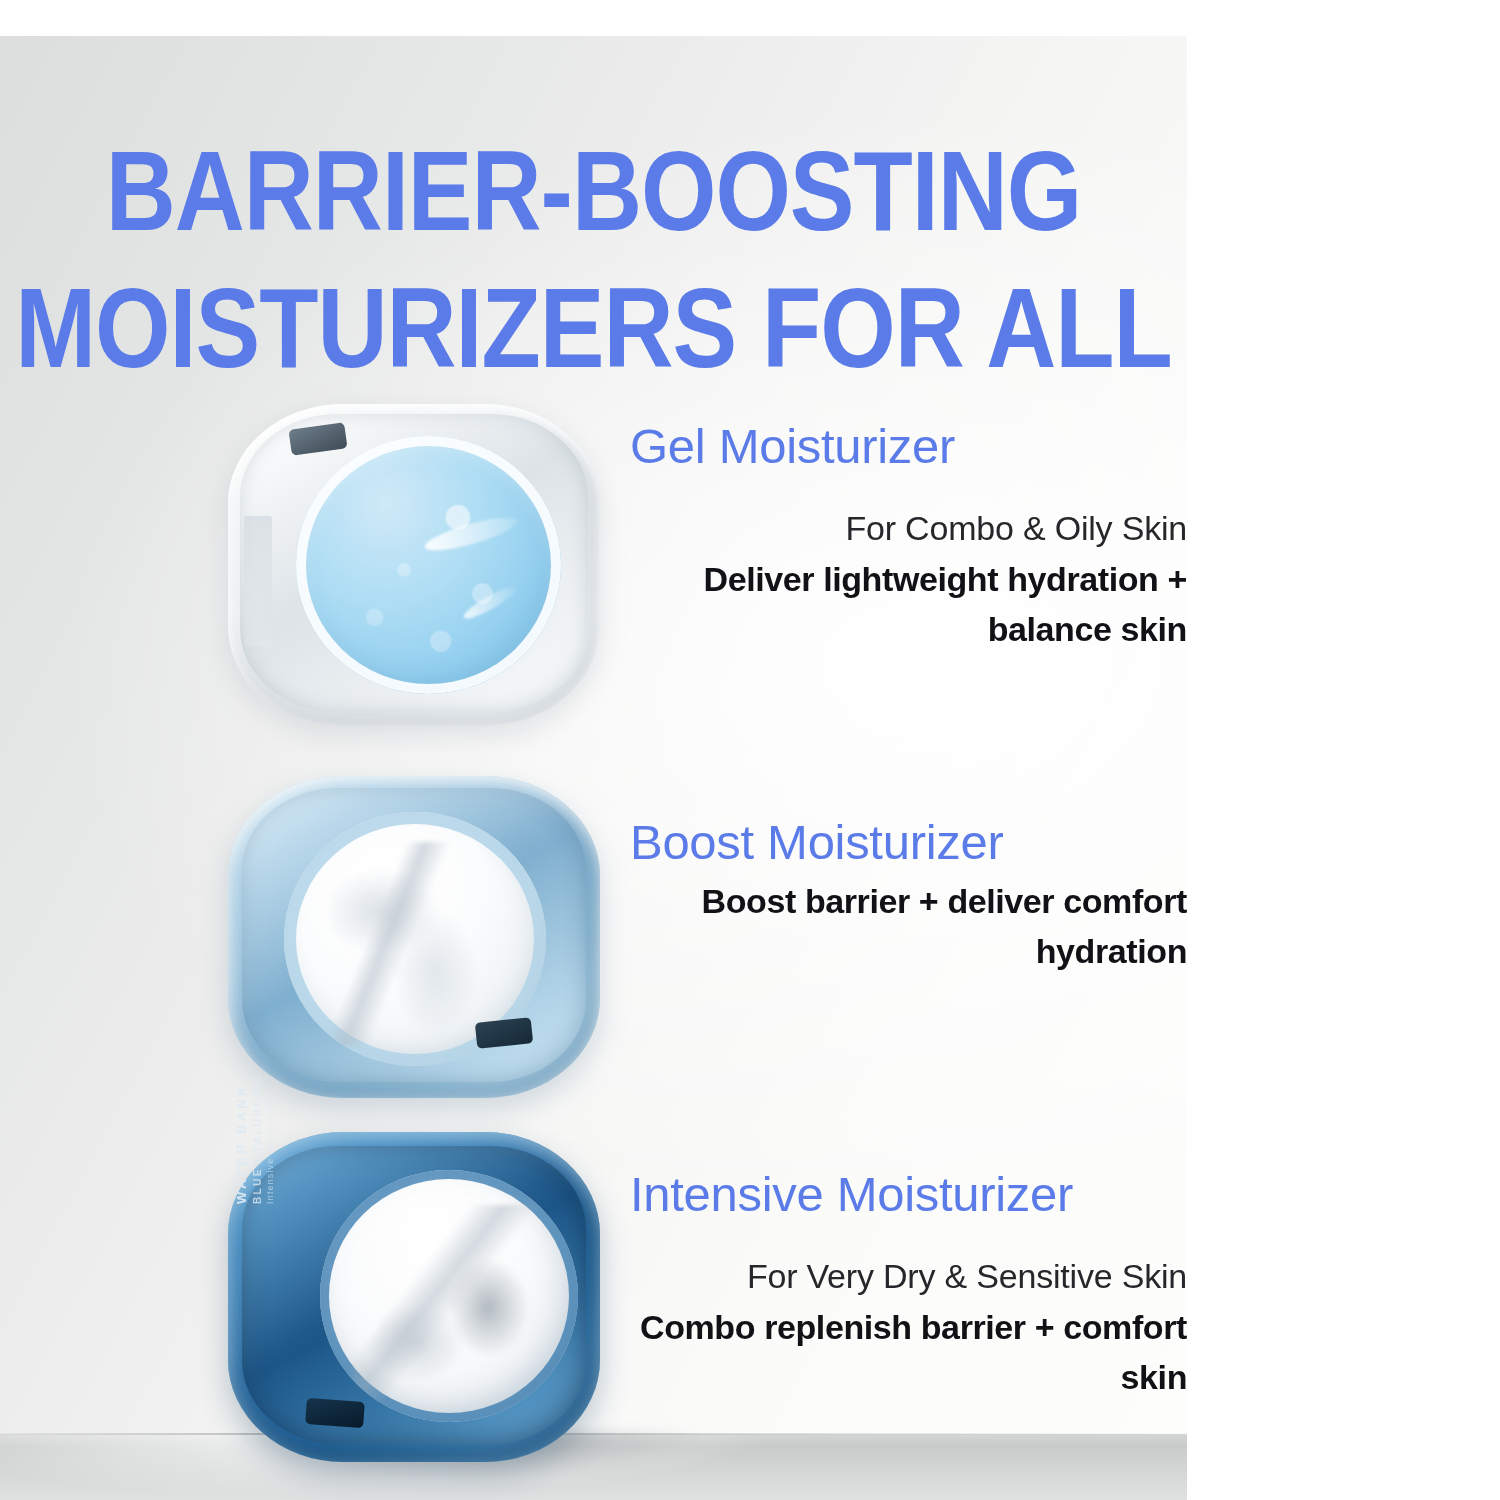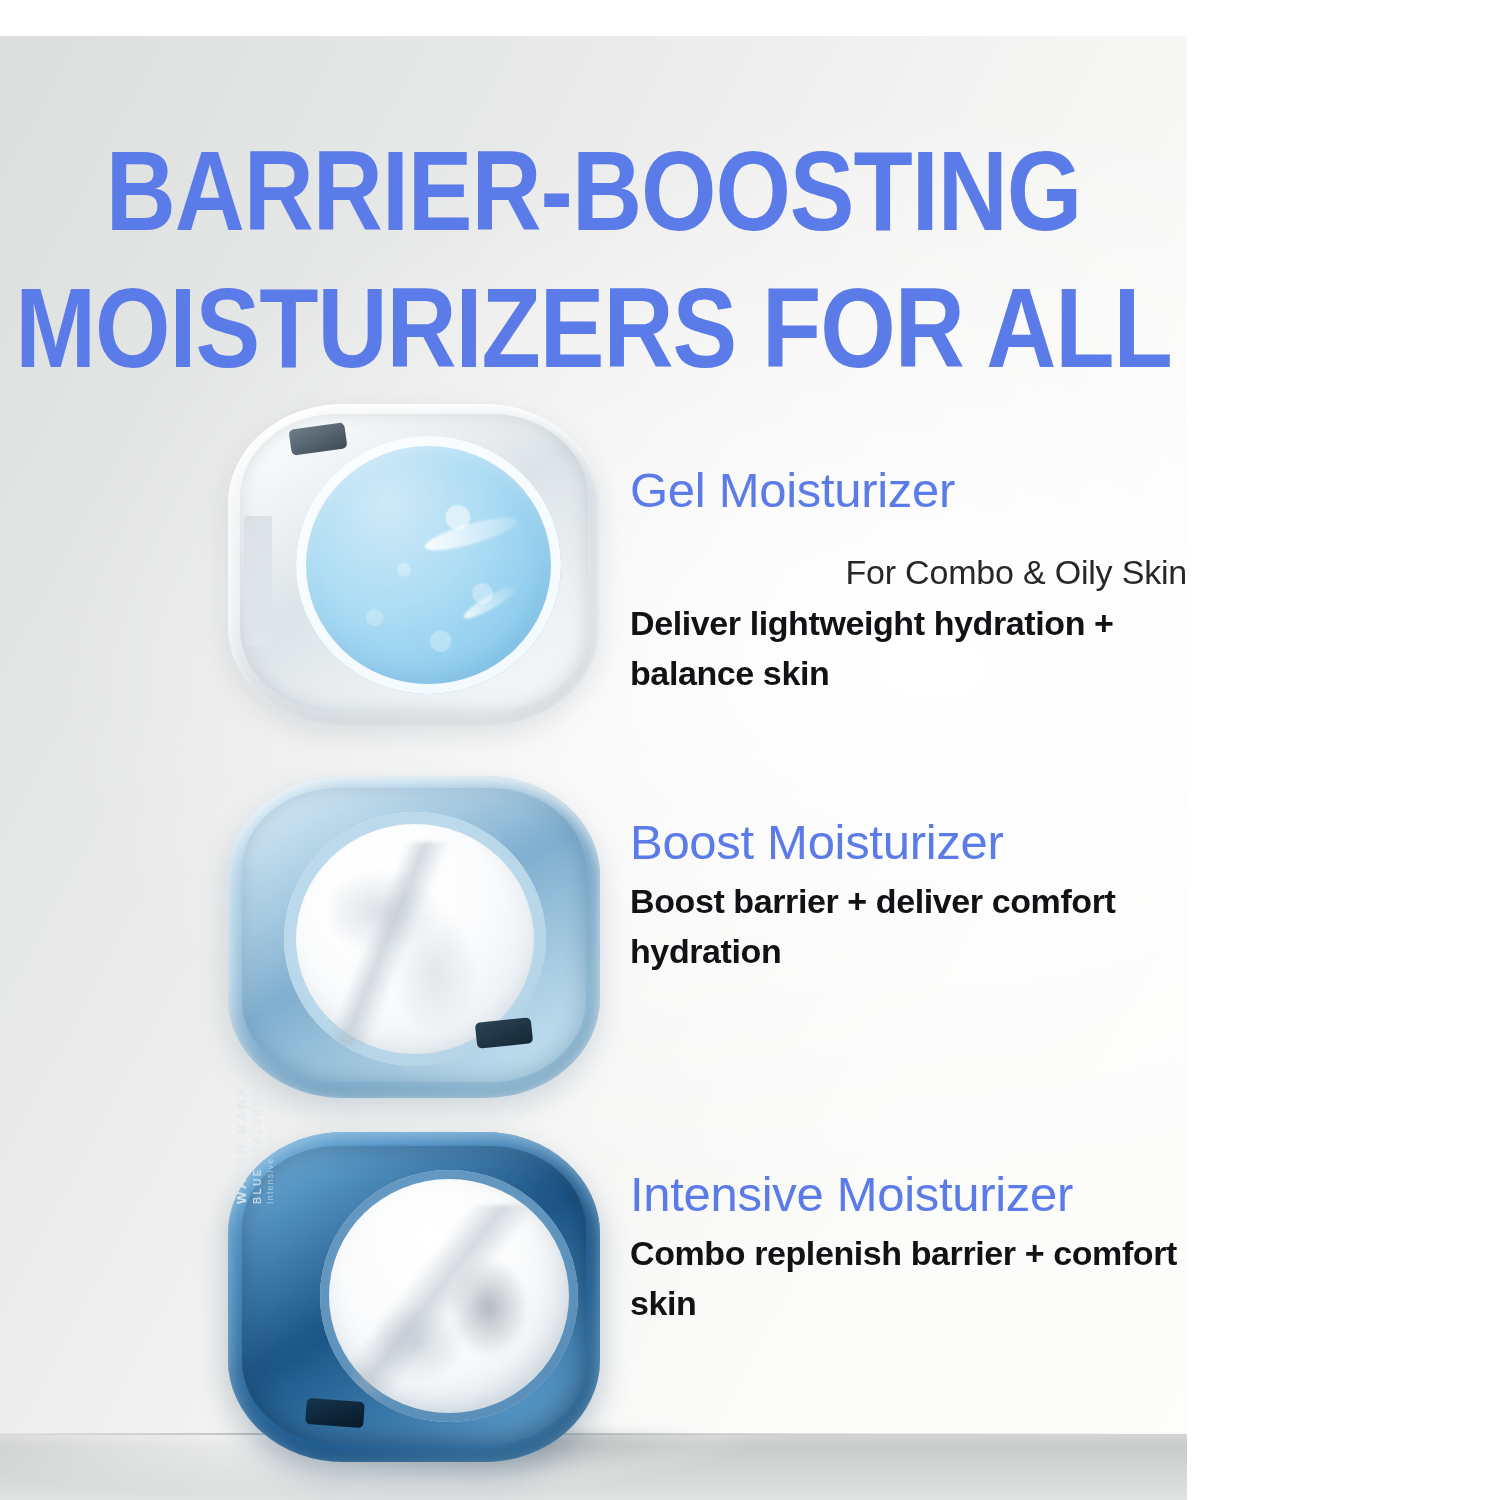--- a/index.html
+++ b/index.html
@@ -225,21 +225,21 @@
     display:block; font-size:10px; letter-spacing:2.4px; font-weight:700;
     white-space:nowrap; opacity:.78; margin-top:3px;
   }
   #jar3 .brand-label .bl3 {
     display:block; font-size:8.5px; letter-spacing:1.4px; font-weight:400;
     white-space:nowrap; opacity:.62; margin-top:2px;
   }
 
   
   .block { position:absolute; left:630px; }
-  #block1 { top:424px; }
+  #block1 { top:380px; }
   #block2 { top:776px; }
   #block3 { top:1128px; }
 
   .blk-title {
     color:#5b7ce8;
     font-size:49px;
     font-weight:400;
     line-height:60px;
     letter-spacing:-.3px;
     white-space:nowrap;
@@ -255,20 +255,21 @@
     text-align:right;
   }
   .blk-desc {
     color:#111215;
     font-size:34px;
     font-weight:700;
     line-height:50px;
     letter-spacing:-.4px;
     margin-top:4px;
     max-width:700px;
+    text-align:right;
   }
   #block1 .blk-desc { max-width:560px; }
 </style>
 </head>
 <body>
 
 <div id="stage">
 
   <div id="floor"></div>
   <div id="floor-sheen"></div>
@@ -325,16 +326,17 @@
     <div class="blk-desc">Deliver lightweight hydration + balance skin</div>
   </div>
 
   <div class="block" id="block2">
     <div class="blk-title">Boost Moisturizer</div>
     <div class="blk-desc">Boost barrier + deliver comfort hydration</div>
   </div>
 
   <div class="block" id="block3">
     <div class="blk-title">Intensive Moisturizer</div>
+    <div class="blk-sub">For Very Dry &amp; Sensitive Skin</div>
     <div class="blk-desc">Combo replenish barrier + comfort skin</div>
   </div>
 
 </div>
 
 </body></html>

